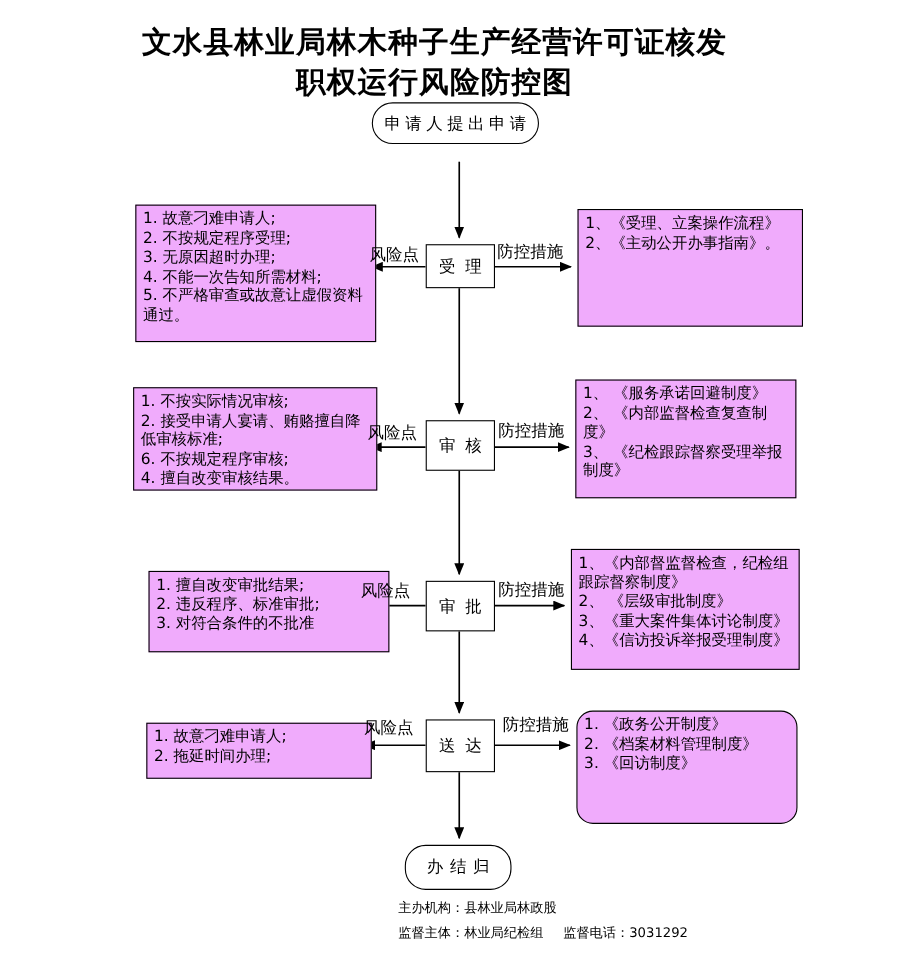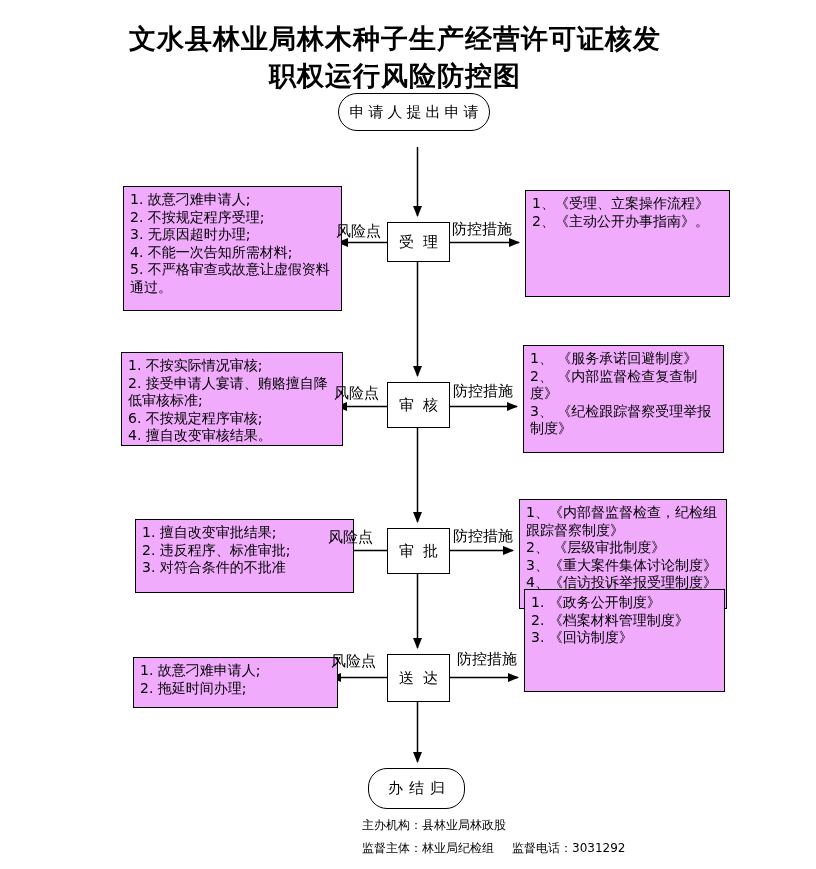--- a/index.html
+++ b/index.html
@@ -124,21 +124,21 @@
 
   <div class="box" style="left:133px;top:657px;width:192px;height:43px;">
     <div>1. 故意刁难申请人;</div>
     <div>2. 拖延时间办理;</div>
   </div>
   <div class="lbl" style="left:331px;top:652px;">风险点</div>
   <div class="stage" style="top:654px;height:46px;">
     <span class="sp">送达</span>
   </div>
   <div class="lbl" style="left:457px;top:650px;">防控措施</div>
-  <div class="box" style="left:524px;top:589px;width:188px;height:95px;">
+  <div class="box" style="left:524px;top:646px;width:188px;height:95px;border-radius:15px;">
     <div>1. 《政务公开制度》</div>
     <div>2. 《档案材料管理制度》</div>
     <div>3. 《回访制度》</div>
   </div>
 
   <div class="oval" style="left:368px;top:768px;width:95px;height:39px;text-align:center;">
     <span class="sp" style="letter-spacing:6px;margin-right:-6px;">办结归</span>
   </div>
 
   <div class="footer">

